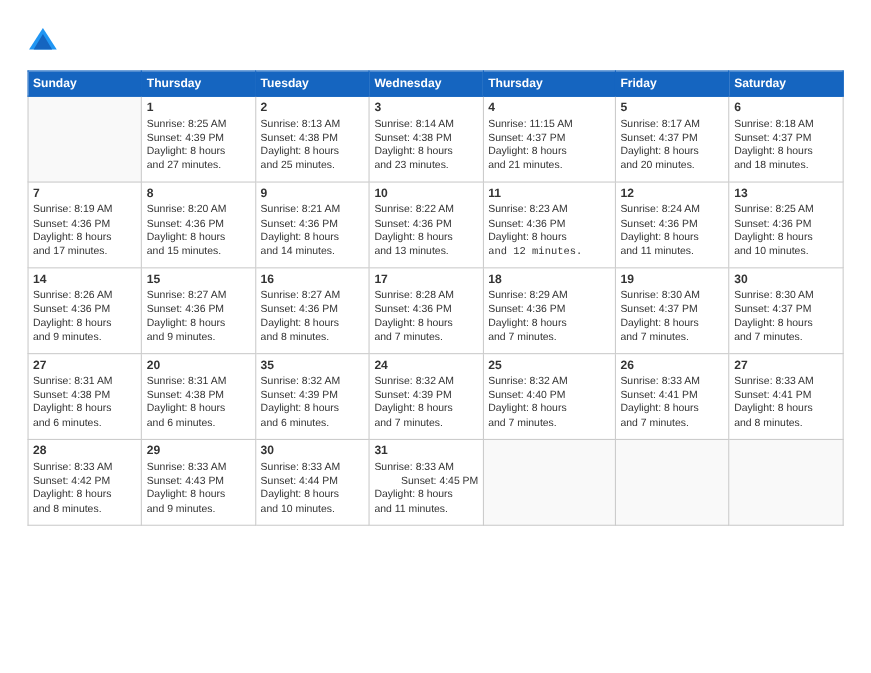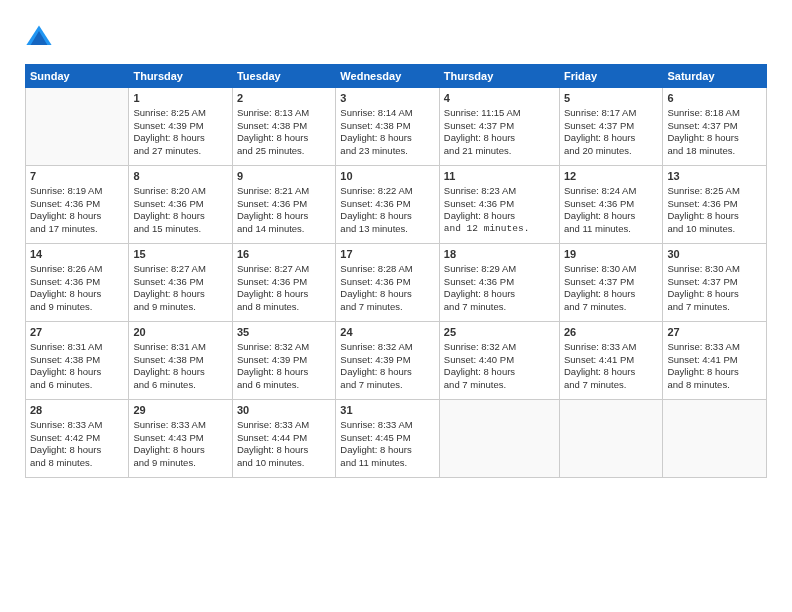--- a/index.html
+++ b/index.html
@@ -352,21 +352,21 @@
           <td>
             <span class="day-number">30</span>
             <span style="display: block;">Sunrise: 8:33 AM</span>
             <span style="display: block;">Sunset: 4:44 PM</span>
             <span style="display: block;">Daylight: 8 hours</span>
             <span style="display: block;">and 10 minutes.</span>
           </td>
           <td>
             <span class="day-number">31</span>
             <span style="display: block;">Sunrise: 8:33 AM</span>
-            <span style="display: block;">Sunset: 4:45 PM</span>
+            <span style="display: block; text-align: right;">Sunset: 4:45 PM</span>
             <span style="display: block;">Daylight: 8 hours</span>
             <span style="display: block;">and 11 minutes.</span>
           </td>
           <td class="empty-cell"></td>
           <td class="empty-cell"></td>
           <td class="empty-cell"></td>
         </tr>
       </tbody>
   </table>
 </div>

